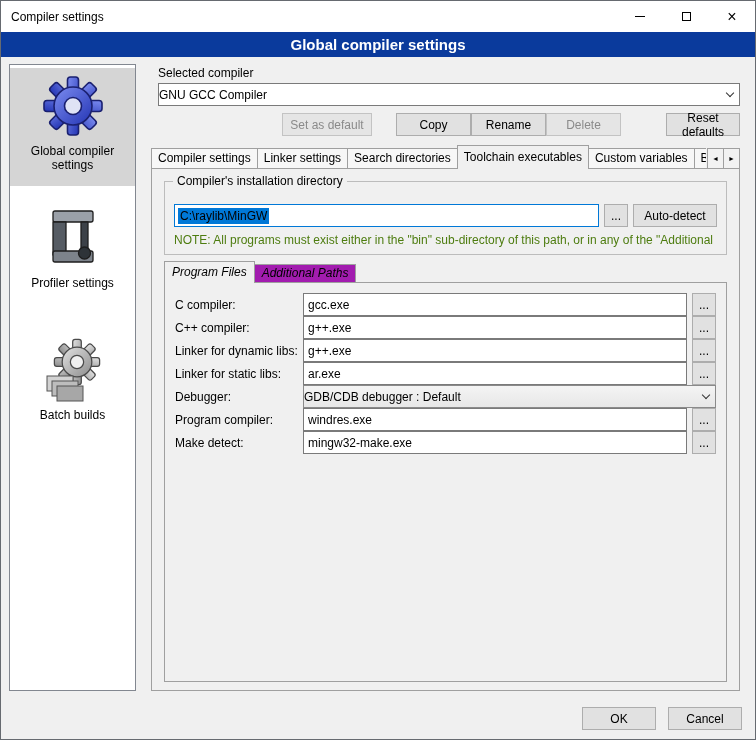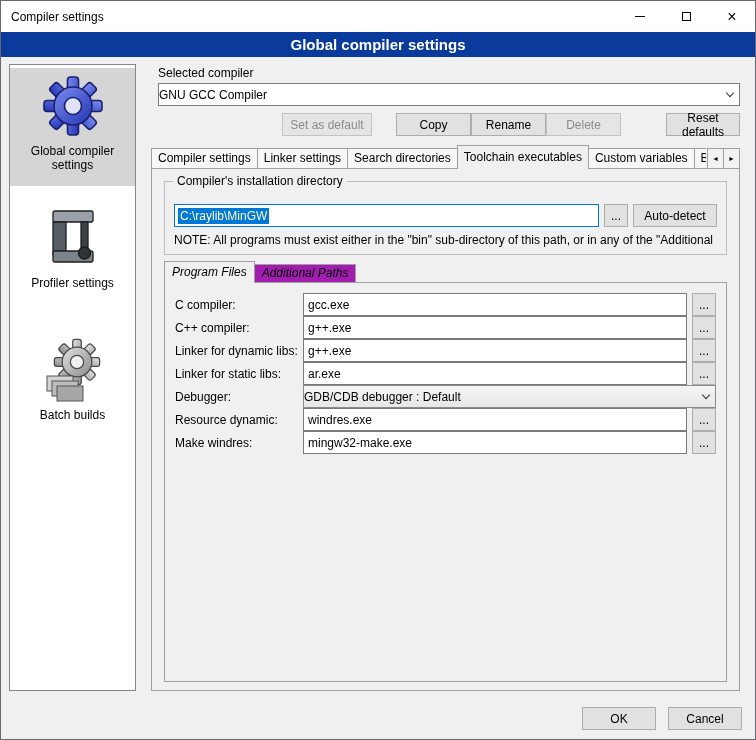--- a/index.html
+++ b/index.html
@@ -58,24 +58,24 @@
   .tab-scroll { display:flex; margin-left:2px; }
   .scroll-btn { width:17px; height:21px; border:1px solid #9f9f9f; background:#f2f2f2; font-size:7px; display:flex; align-items:center; justify-content:center; margin-left:-1px; cursor:pointer; padding:0; font-family:inherit; }
 
   .tabpanel { position:absolute; top:111px; left:5px; right:8px; bottom:8px; border:1px solid #9f9f9f; background:#f0f0f0; z-index:1; }
 
   
   .groupbox { position:absolute; top:12px; left:12px; right:12px; height:74px; border:1px solid #bcbcbc; }
   .group-title { position:absolute; top:-8px; left:8px; background:#f0f0f0; padding:0 4px; }
   .dir-row { position:absolute; top:22px; left:9px; right:9px; height:23px; display:flex; gap:5px; }
   .path-input { flex:1; background:#fff; border:1px solid #0078d7; display:flex; align-items:center; padding-left:3px; cursor:text; overflow:hidden; white-space:nowrap; }
-  .path-input .sel { background:#0078d7; color:#fef9c3; padding:1px 2px; }
+  .path-input .sel { background:#0078d7; color:#000000; padding:1px 2px; }
   .browse-btn { width:24px; flex:none; }
   .autodetect-btn { width:84px; flex:none; }
-  .note { position:absolute; top:51px; left:9px; right:2px; color:#000000; white-space:nowrap; overflow:hidden; }
+  .note { position:absolute; top:51px; left:9px; right:2px; color:#4d7c0f; white-space:nowrap; overflow:hidden; }
 
   
   .subtabstrip { position:absolute; top:92px; left:12px; height:22px; display:flex; align-items:flex-end; z-index:2;font-style:italic; }
   .subtab { flex:0 0 auto; position:relative; border:1px solid #9f9f9f; background:#a21caf; height:19px; line-height:17px; padding:0 7px; margin-right:-1px; white-space:nowrap; cursor:pointer; }
   .subtab.active { height:22px; line-height:20px; background:#f0f0f0; border-bottom:none; z-index:3; }
   .subpanel { position:absolute; top:113px; left:12px; right:12px; bottom:8px; border:1px solid #9f9f9f; background:#f0f0f0; }
 
   
   .form-area { position:absolute; left:0; right:0; top:0; padding:10px 10px 0 10px; }
   .form-row { display:flex; align-items:center; height:23px; margin-bottom:0; }
@@ -262,27 +262,27 @@
             <label class="form-label">Debugger:</label>
             <div class="combobox combo-flat">
               <span class="combo-text">GDB/CDB debugger : Default</span>
               <span class="combo-arrow-zone">
                   <span class="chev"></span>
                 </span>
             </div>
           </div>
 
           <div class="form-row">
-            <label class="form-label">Resource dynamic:</label>
+            <label class="form-label">Program compiler:</label>
             <input class="text-input" value="windres.exe" style="">
             <button class="btn browse-btn">...</button>
           </div>
 
           <div class="form-row">
-            <label class="form-label">Make windres:</label>
+            <label class="form-label">Make detect:</label>
             <input class="text-input" value="mingw32-make.exe" style="">
             <button class="btn browse-btn">...</button>
           </div>
 
         </div>
       </div>
     </div>
   </div>
 
   <div class="footer-btns">

